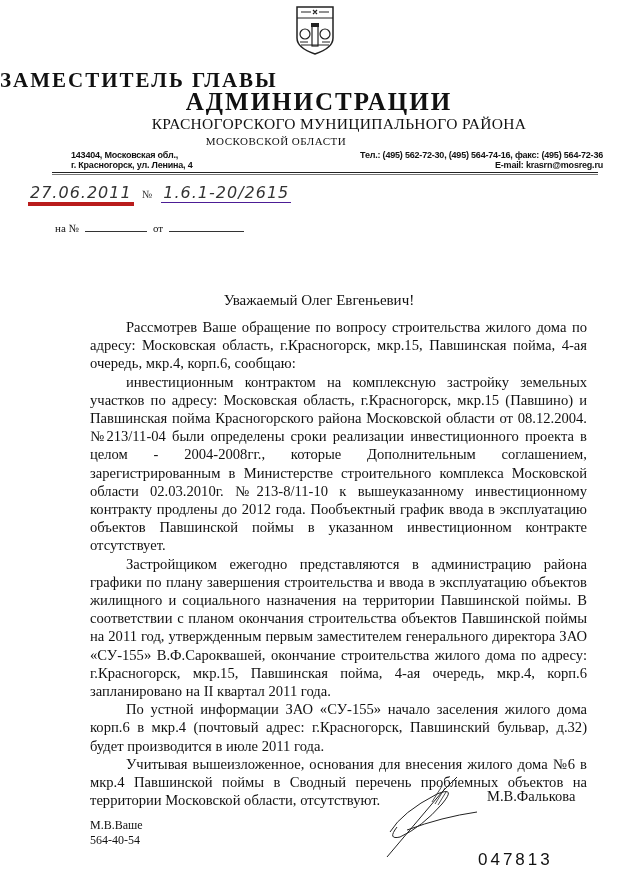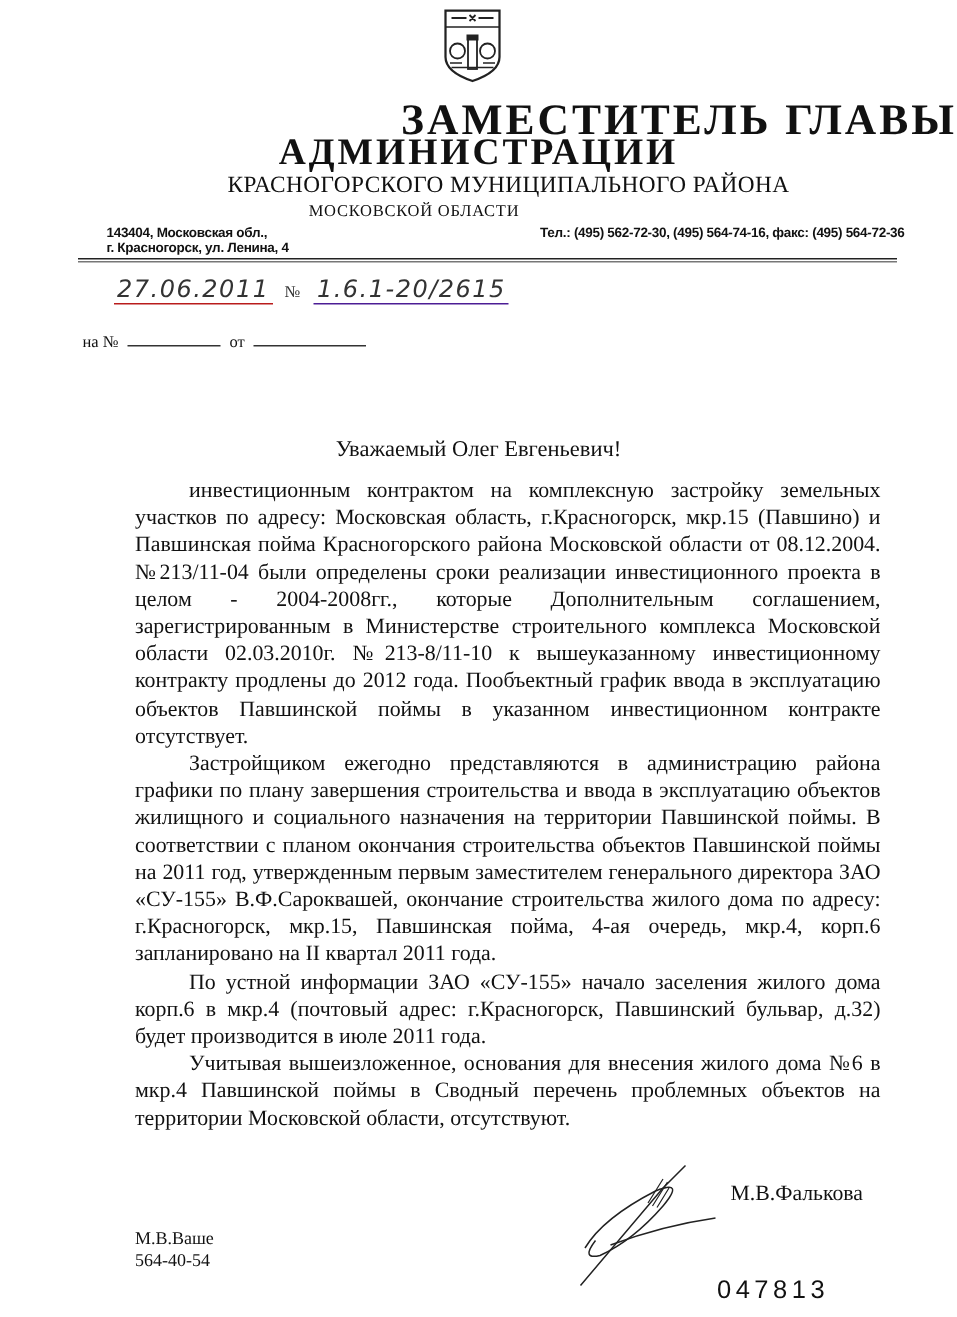--- a/index.html
+++ b/index.html
@@ -1,28 +1,28 @@
 <!DOCTYPE html>
 <html><head>
 <meta charset="utf-8">
 <style>
   html, body { margin: 0; padding: 0; background: #ffffff; }
   body { width: 638px; height: 878px; position: relative; overflow: hidden; font-family: "Liberation Serif", serif; color: #111; }
   .abs { position: absolute; }
   .emblem { left: 283px; top: 4px; width: 64px; height: 52px; }
-  .title1 { left: 0; width: 638px; top: 66px; text-align: right; font-weight: bold; font-size: 29px; letter-spacing: 2px; line-height: 28px; }
+  .title1 { left: 0; width: 638px; top: 66px; text-align: left; font-weight: bold; font-size: 21px; letter-spacing: 2px; line-height: 28px; }
   .title2 { left: 0; width: 638px; top: 88px; text-align: center; font-weight: bold; font-size: 25px; letter-spacing: 2px; line-height: 28px; }
   .sub1 { left: 0; width: 638px; top: 115px; text-align: center; font-size: 15.5px; letter-spacing: 0.3px; line-height: 18px; padding-left: 20px; }
   .sub2 { left: 0; width: 552px; top: 134px; text-align: center; font-size: 11px; letter-spacing: 0.5px; line-height: 14px; }
   .addr { left: 71px; top: 150px; font-size: 9px; font-weight: bold; line-height: 10px; font-family: "Liberation Sans Narrow", "Liberation Sans", sans-serif; letter-spacing: -0.2px; }
   .contacts { right: 35px; top: 150px; font-size: 9px; font-weight: bold; line-height: 10px; text-align: right; font-family: "Liberation Sans", sans-serif; letter-spacing: -0.2px; }
   .rule { left: 52px; top: 172px; width: 546px; height: 0; border-top: 1.5px solid #222; }
   .rule2 { left: 52px; top: 174px; width: 546px; height: 0; border-top: 0.5px solid #777; }
   .hand { left: 28px; top: 183px; font-family: "DejaVu Sans", sans-serif; font-style: italic; font-size: 16px; color: #333; letter-spacing: 1px; }
-  .hand .date { display: inline-block; border-bottom: 1px solid #b91c1c; padding: 0 2px; margin-left: 48px; }
+  .hand .date { display: inline-block; border-bottom: 4px solid #b91c1c; padding: 0 2px; }
   .hand .no { font-family: "Liberation Serif", serif; font-style: normal; font-size: 11px; margin: 0 2px; }
   .hand .num { display: inline-block; border-bottom: 1px solid #4c1d95; padding: 0 2px; }
   .refline { left: 55px; top: 222px; font-size: 11px; }
   .refline .blank { display: inline-block; border-bottom: 1px solid #333; width: 62px; margin: 0 6px; vertical-align: baseline; }
   .refline .blank2 { display: inline-block; border-bottom: 1px solid #333; width: 75px; margin-left: 6px; }
   .greeting { left: 0; width: 638px; top: 292px; text-align: center; font-size: 15px; }
   .body { left: 90px; top: 318px; width: 497px; font-size: 14.6px; line-height: 18.2px; text-align: justify; }
   .body p { margin: 0; text-indent: 36px; }
   .signer { left: 487px; top: 788px; font-size: 14.5px; }
   .sig { left: 382px; top: 772px; width: 110px; height: 90px; }
@@ -47,38 +47,40 @@
 <div class="abs title2">АДМИНИСТРАЦИИ</div>
 <div class="abs sub1">КРАСНОГОРСКОГО МУНИЦИПАЛЬНОГО РАЙОНА</div>
 <div class="abs sub2">МОСКОВСКОЙ ОБЛАСТИ</div>
 
 <div class="abs addr">
   <div>143404, Московская обл.,</div>
   <div>г. Красногорск, ул. Ленина, 4</div>
 </div>
 <div class="abs contacts">
   <div>Тел.: (495) 562-72-30, (495) 564-74-16,  факс: (495) 564-72-36</div>
+  <div>E-mail: krasrn@mosreg.ru</div>
 </div>
 
 <div class="abs rule"></div>
 <div class="abs rule2"></div>
 
 <div class="abs hand">
   <span class="date">27.06.2011</span>
   <span class="no">№</span>
   <span class="num">1.6.1-20/2615</span>
 </div>
 
 <div class="abs refline">
   <span>на №</span><span class="blank"></span><span>от</span><span class="blank2"></span>
 </div>
 
 <div class="abs greeting">Уважаемый Олег Евгеньевич!</div>
 
 <div class="abs body">
+  <p>Рассмотрев Ваше обращение по вопросу строительства жилого дома по адресу: Московская область, г.Красногорск, мкр.15, Павшинская пойма, 4-ая очередь, мкр.4, корп.6, сообщаю:</p>
   <p>инвестиционным контрактом на комплексную застройку земельных участков по адресу: Московская область, г.Красногорск, мкр.15 (Павшино) и Павшинская пойма Красногорского района Московской области от 08.12.2004. №213/11-04 были определены сроки реализации инвестиционного проекта в целом - 2004-2008гг., которые Дополнительным соглашением, зарегистрированным в Министерстве строительного комплекса Московской области  02.03.2010г. №213-8/11-10 к вышеуказанному инвестиционному контракту продлены до 2012 года. Пообъектный график ввода в эксплуатацию объектов Павшинской поймы в указанном инвестиционном контракте отсутствует.</p>
   <p>Застройщиком ежегодно представляются в администрацию района графики по плану завершения строительства и ввода в эксплуатацию объектов жилищного и социального назначения на территории Павшинской поймы. В соответствии с планом окончания строительства объектов Павшинской поймы на 2011 год, утвержденным первым заместителем генерального директора ЗАО «СУ-155» В.Ф.Сароквашей, окончание строительства жилого дома по адресу: г.Красногорск, мкр.15, Павшинская пойма, 4-ая очередь, мкр.4, корп.6 запланировано на II квартал 2011 года.</p>
   <p>По устной информации ЗАО «СУ-155» начало заселения жилого дома корп.6 в мкр.4 (почтовый адрес: г.Красногорск, Павшинский бульвар, д.32) будет производится в июле 2011 года.</p>
   <p>Учитывая вышеизложенное, основания для внесения жилого дома №6 в мкр.4 Павшинской поймы в Сводный перечень проблемных объектов на территории Московской области, отсутствуют.</p>
 </div>
 
 <svg class="abs sig" viewBox="0 0 110 90">
   <path d="M5 85 L60 20 L75 5" fill="none" stroke="#222" stroke-width="1"></path>
   <path d="M8 60 Q20 40 55 22 Q75 14 60 32 Q40 55 18 65 Q5 68 15 55" fill="none" stroke="#222" stroke-width="1"></path>
   <path d="M50 30 L60 14 M53 32 L63 16 M56 33 L64 20" stroke="#222" stroke-width="0.8"></path>

